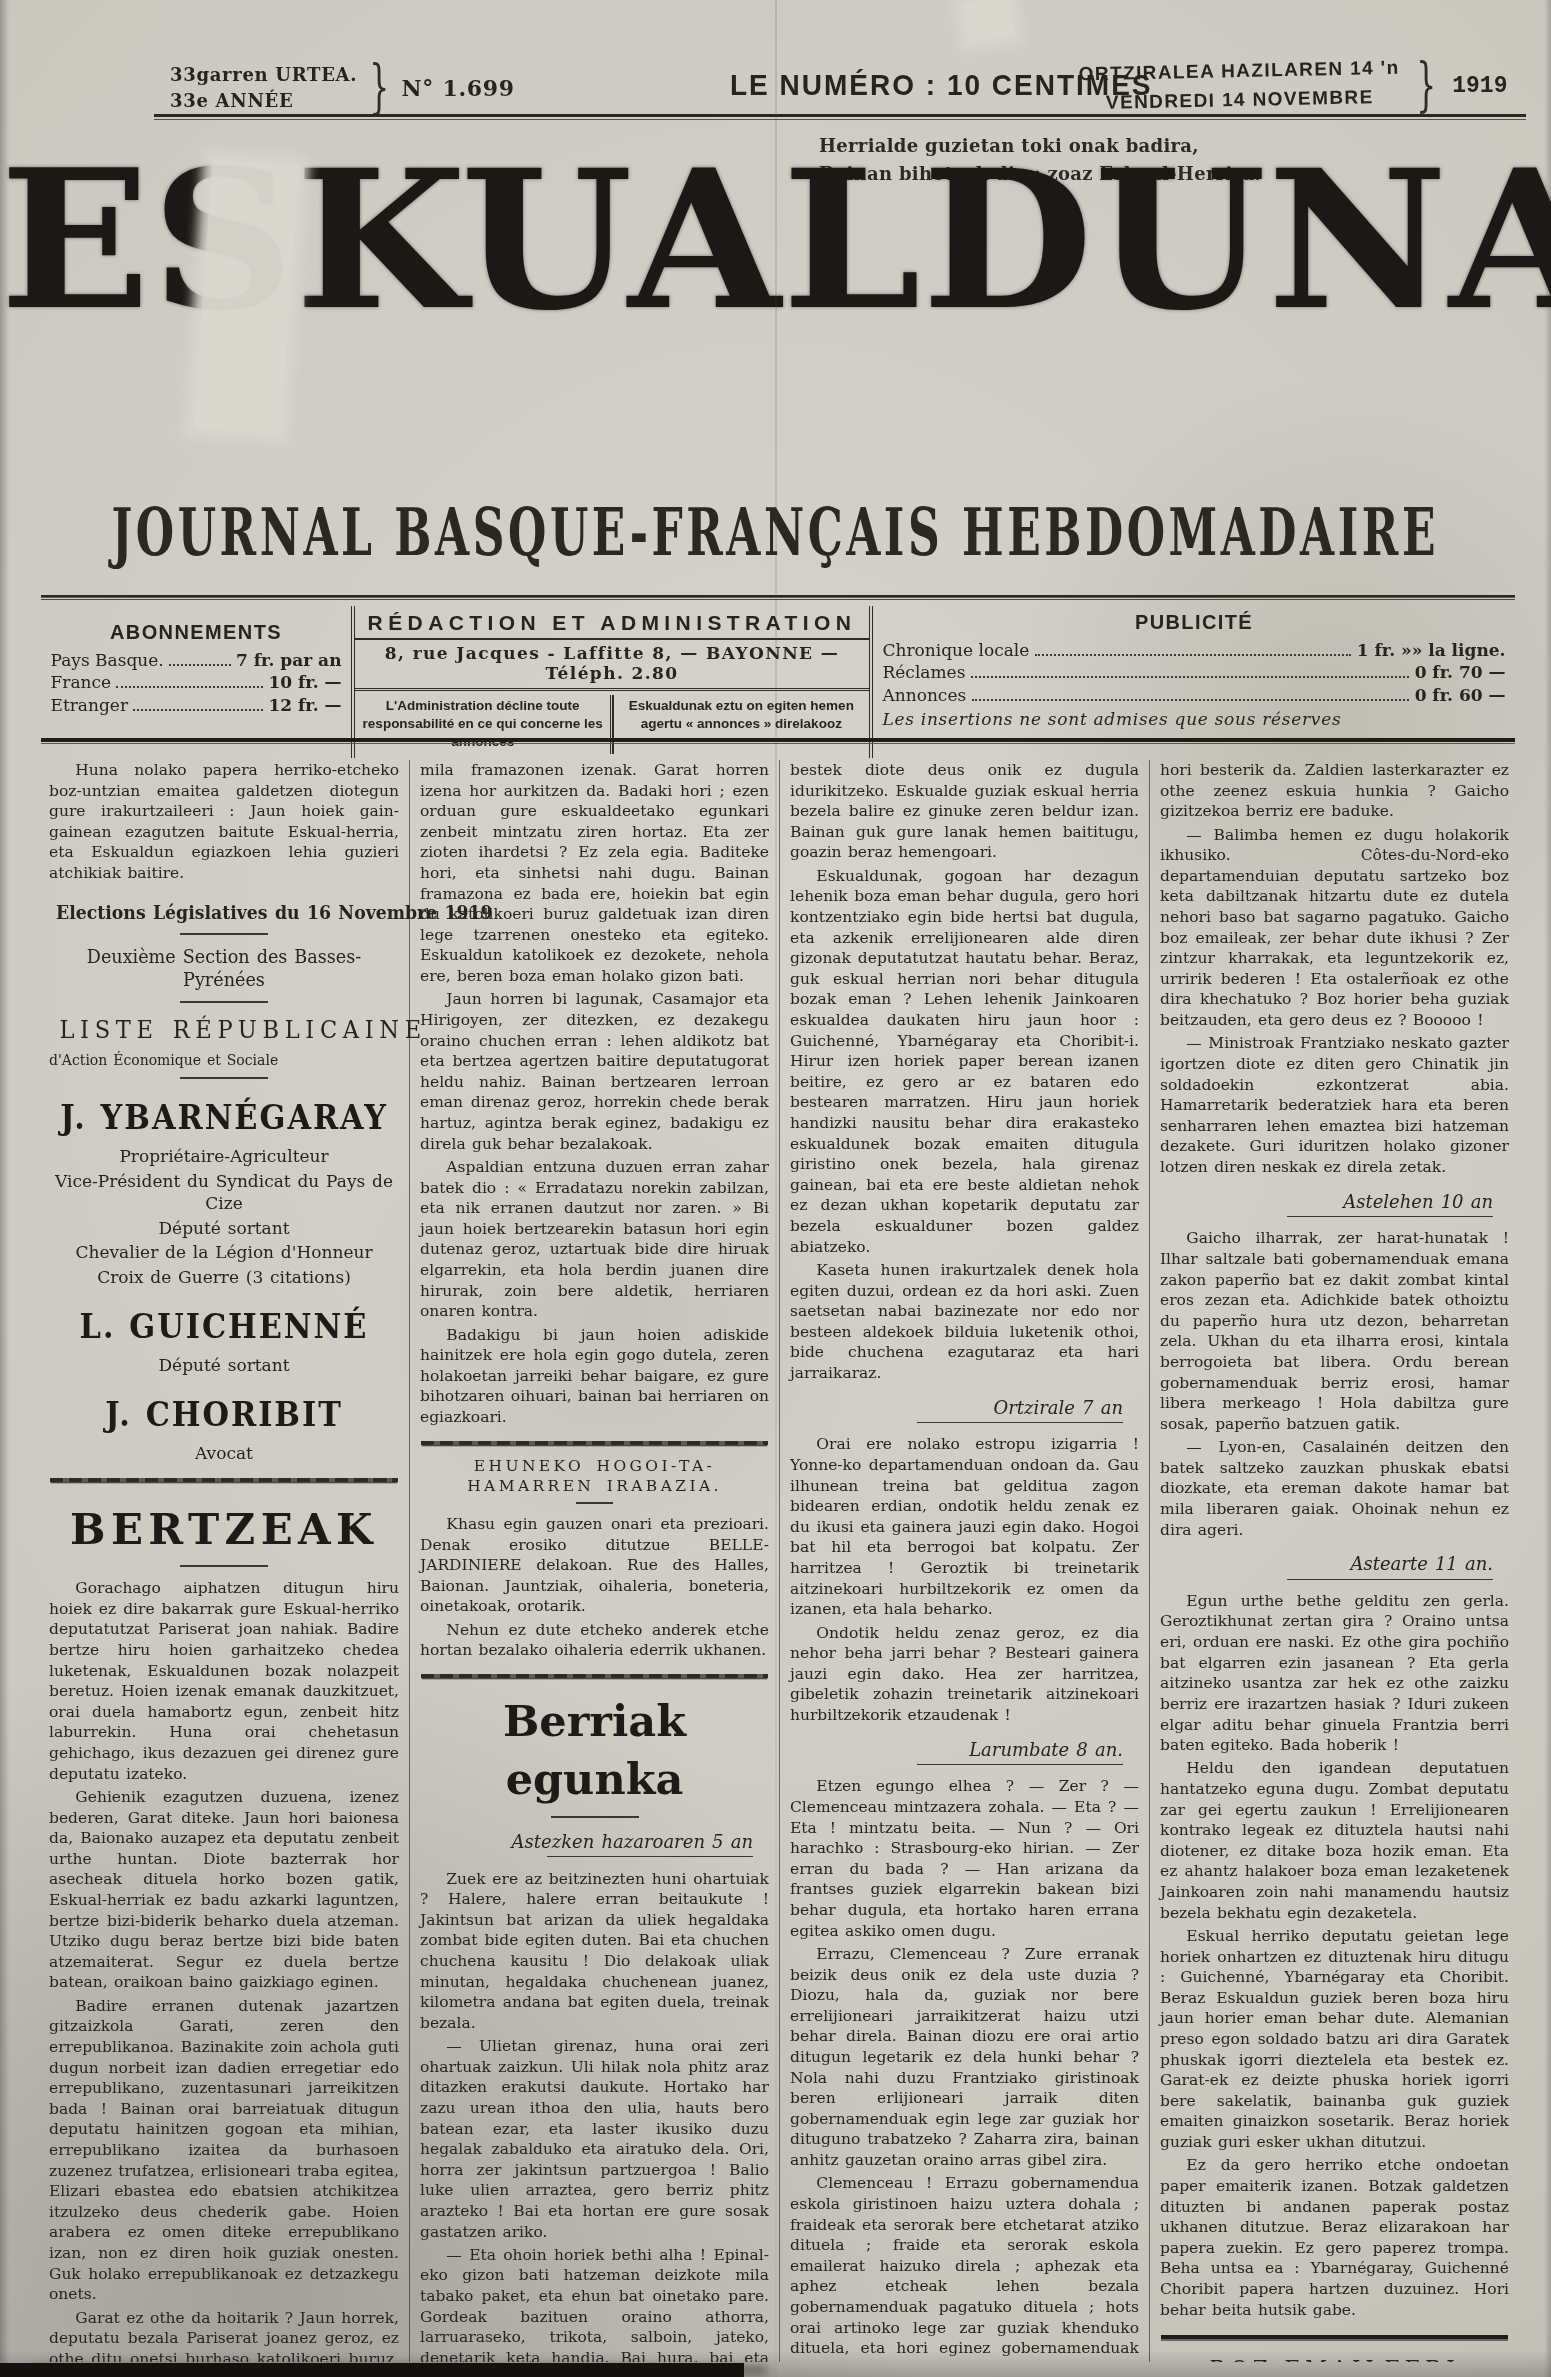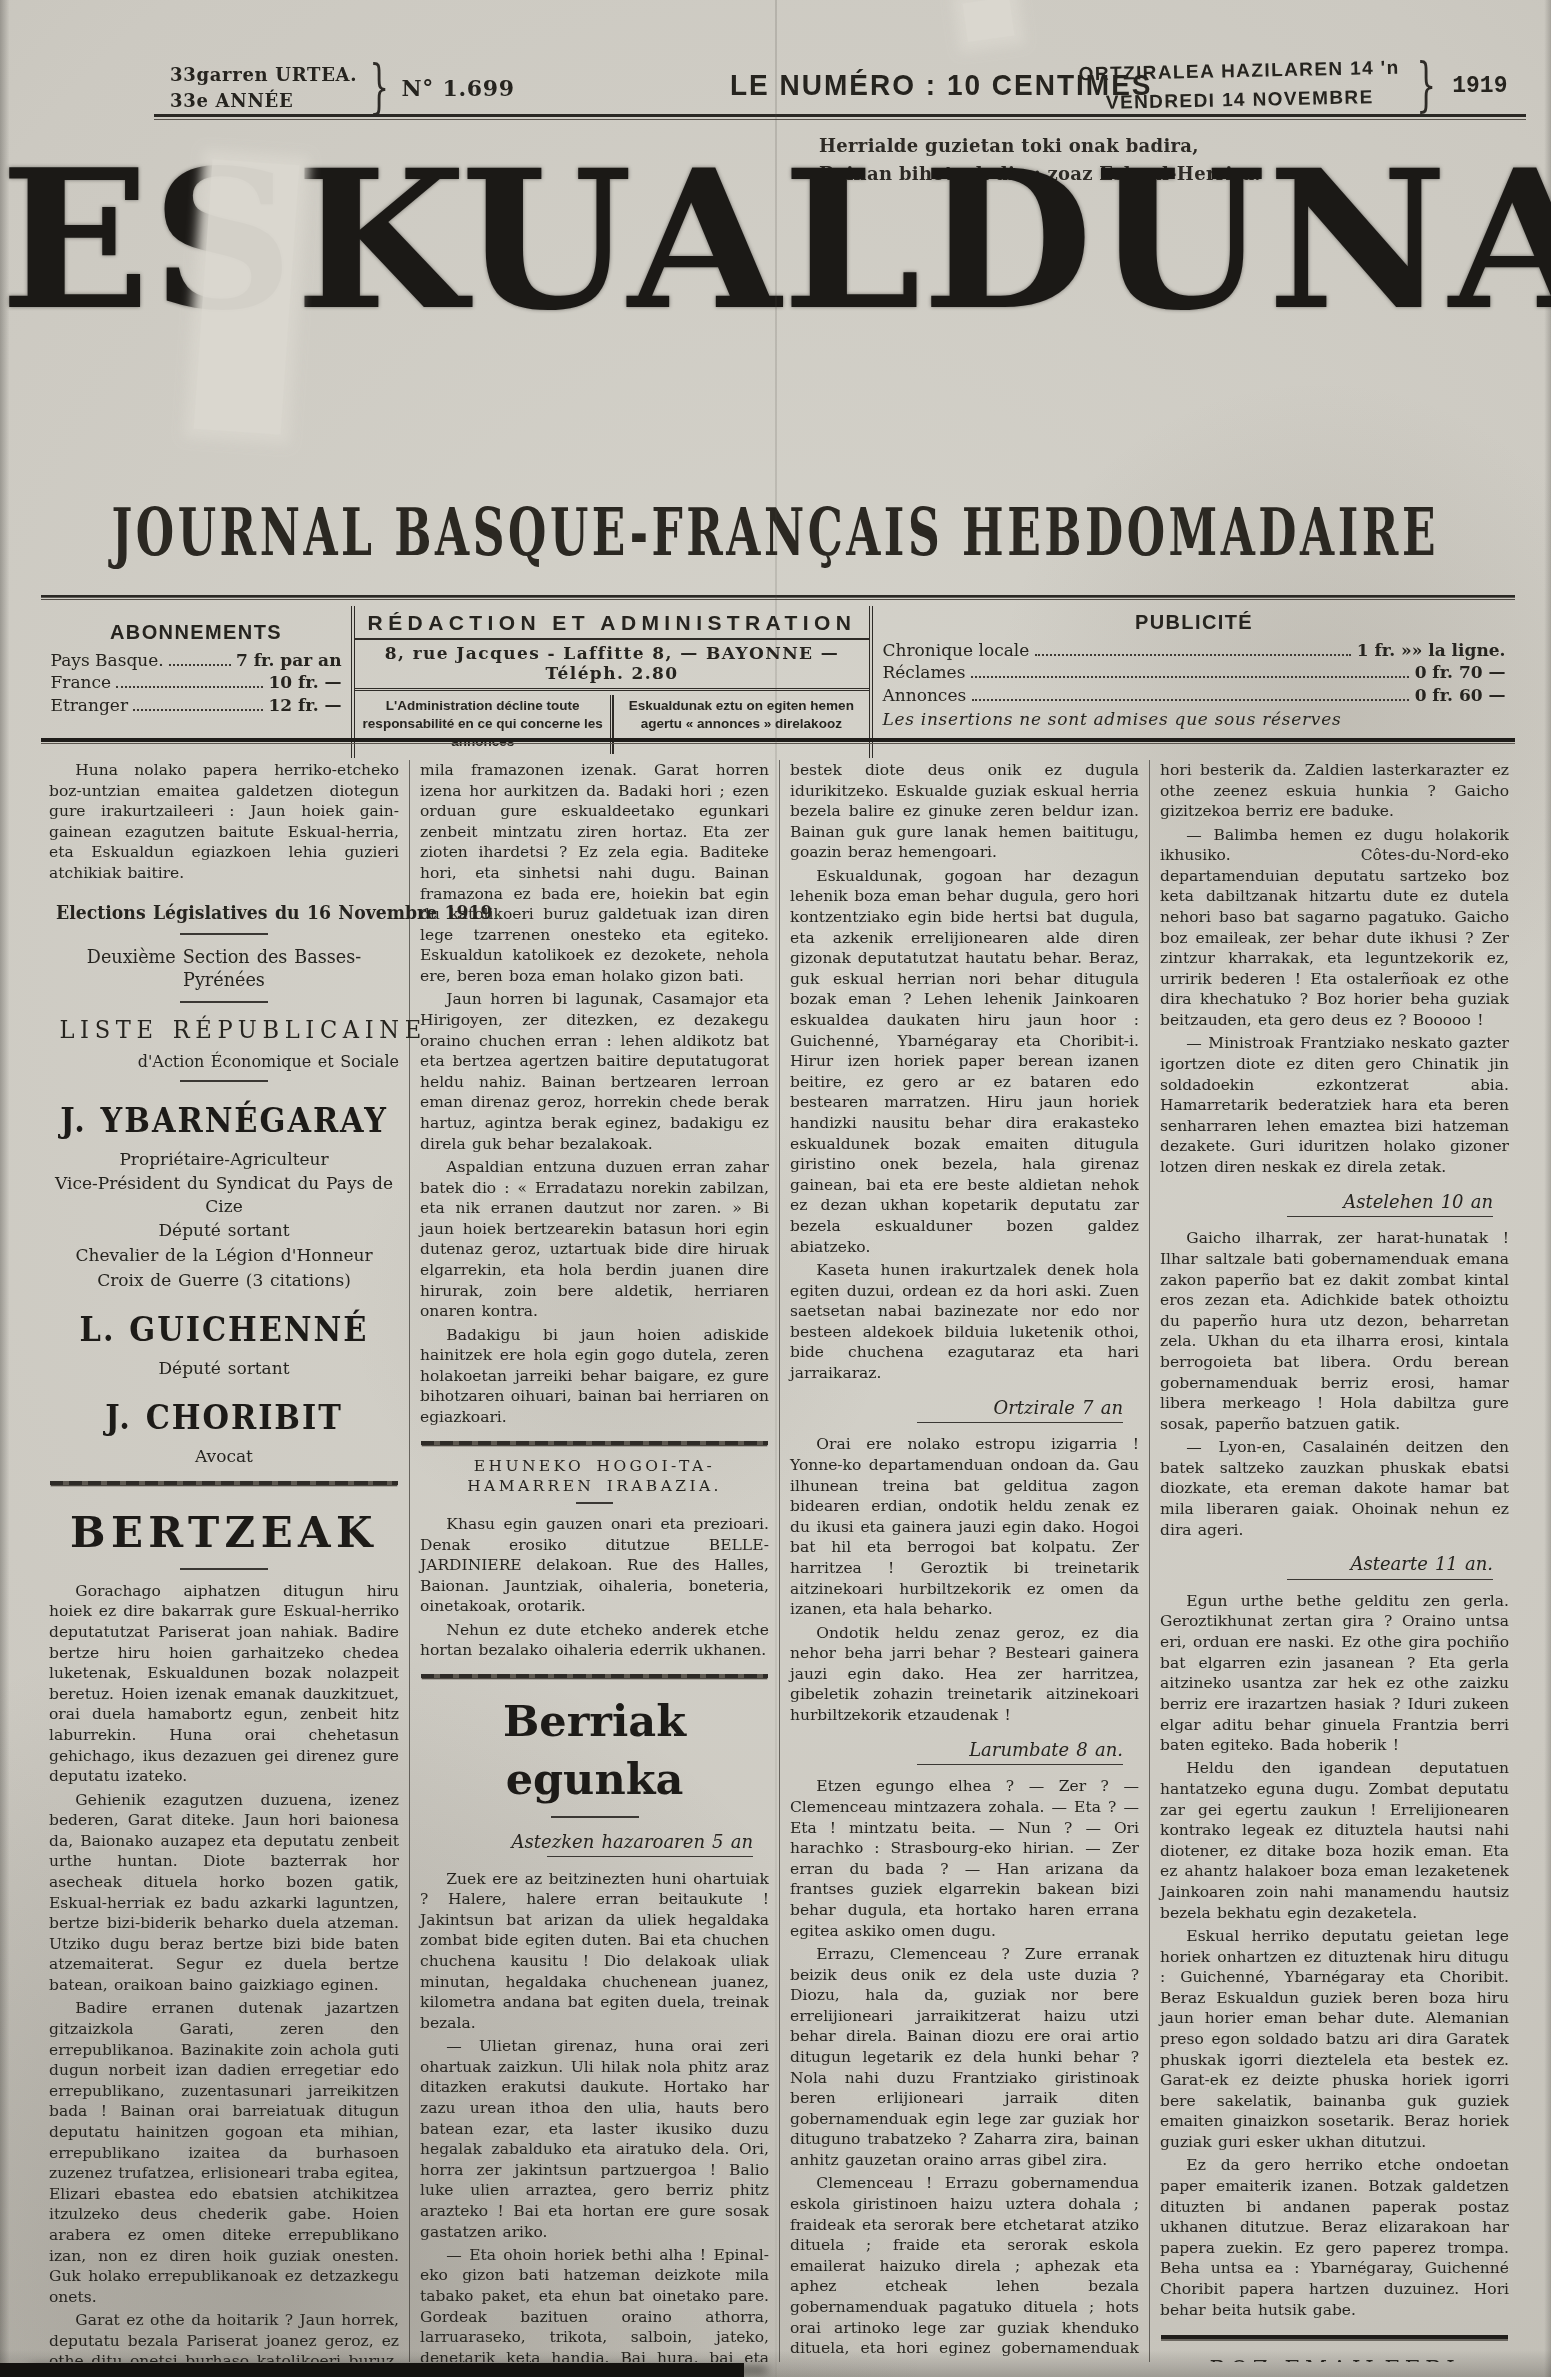--- a/index.html
+++ b/index.html
@@ -73,21 +73,21 @@
   .col{width:25%;padding:0 10px;box-sizing:border-box;}
   .col + .col{border-left:1.4px solid rgba(46,43,39,.65);}
   .blk{font-size:15.5px;line-height:1.33;margin:0 0 2.7px;word-spacing:1.4px;}
   .b-p{text-align:justify;text-indent:1.7em;}
   .b-pc{text-align:justify;}
   .b-h-elect{font-weight:bold;font-size:18px;white-space:nowrap;text-align:center;margin:17.6px 0 4px;
              transform:scaleX(.96);transform-origin:center;letter-spacing:0;}
   .b-h-sub{text-align:center;font-size:17.6px;margin:6.8px 0 4px;}
   .b-h-liste{text-align:center;font-size:24px;letter-spacing:6px;margin:12px 0 1.4px;white-space:nowrap;
              transform:scaleX(.94);transform-origin:center;}
-  .b-h-listesub{text-align:right;font-size:16px;margin:4px 0 5.4px;}
+  .b-h-listesub{text-align:left;font-size:14px;margin:4px 0 5.4px;}
   .b-h-name{text-align:center;font-weight:bold;font-size:31px;letter-spacing:2px;margin:17.6px 0 6.8px;
             white-space:nowrap;transform:scale(.98,1.06);transform-origin:center;color:#1d1b18;}
   .b-h-role{text-align:center;font-size:17px;margin:2px 0;}
   .b-h-bertz{text-align:center;font-weight:bold;font-size:42px;letter-spacing:5.4px;margin:19px 0 6.8px;
              transform:scaleY(1.04);color:#1d1b18;}
   .b-h-berriak{text-align:center;font-weight:bold;font-size:43px;margin:15px 0 5.4px;color:#1d1b18;}
   .b-h-ehun{text-align:center;font-size:15.5px;letter-spacing:3.4px;margin:10.8px 0 2.7px;word-spacing:4px;}
   .b-h-boz{text-align:center;font-size:21.6px;letter-spacing:4.7px;margin:16px 0 9.5px;}
   .b-date{text-align:right;font-style:italic;font-size:18px;margin:12px 16px 10.8px 0;padding-bottom:4px;
           background:linear-gradient(#3a3733,#3a3733) no-repeat right bottom/62% 1.4px;}

